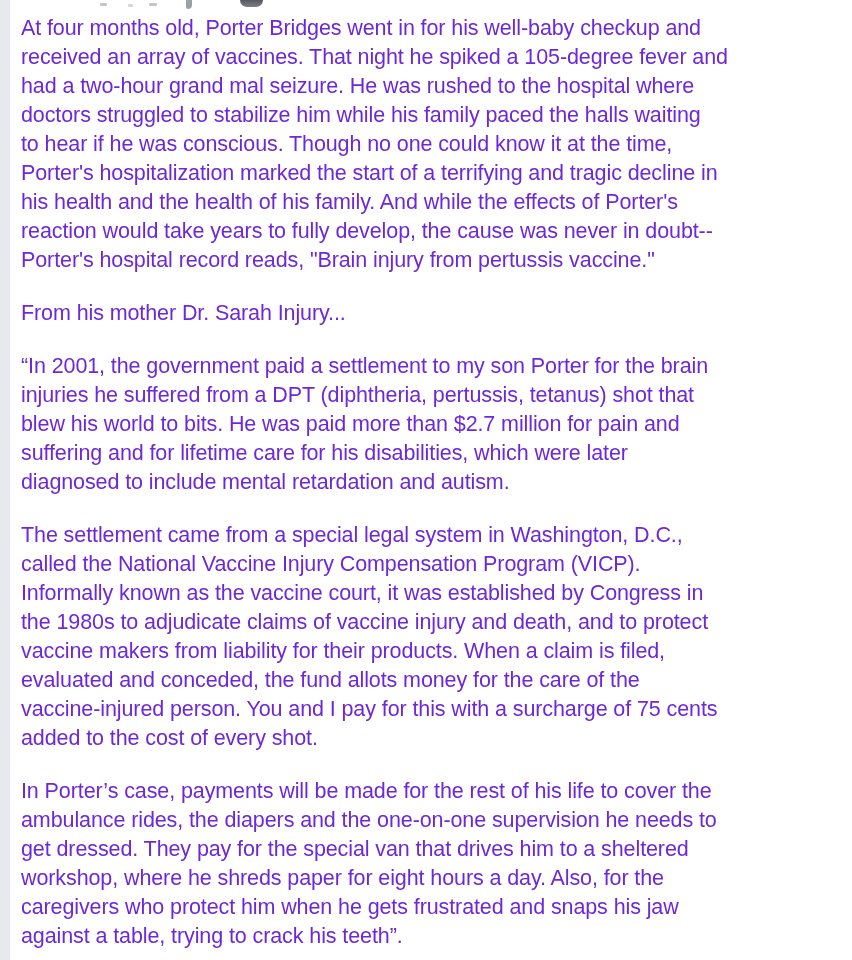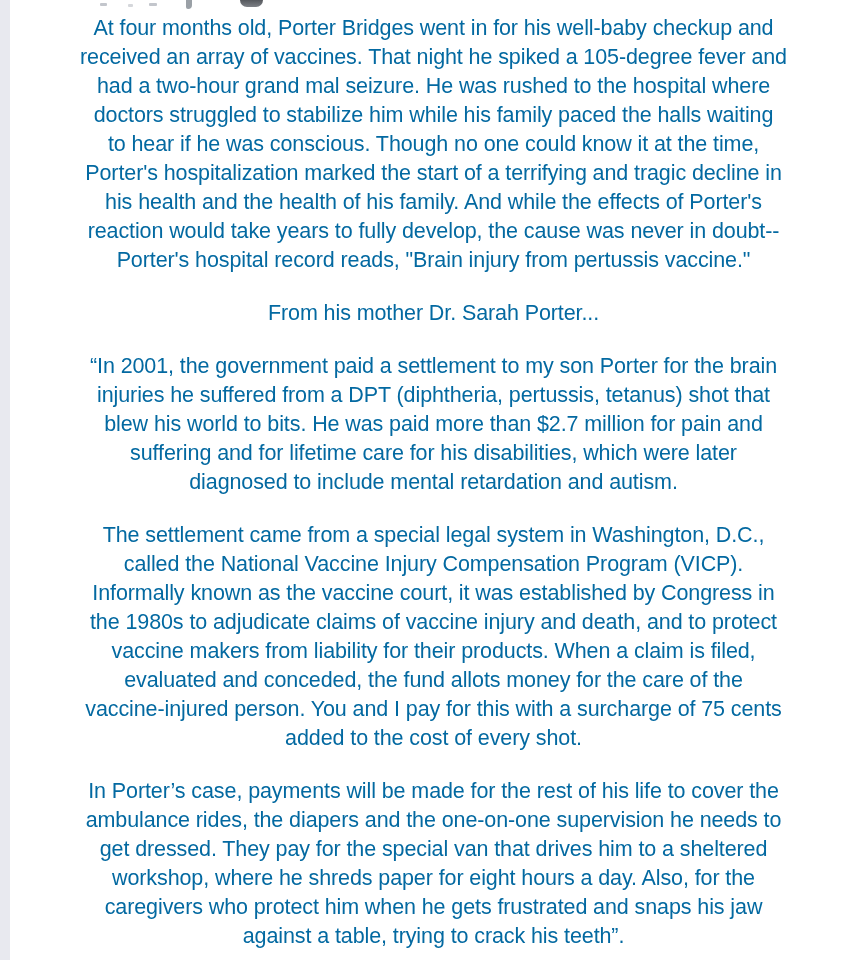--- a/index.html
+++ b/index.html
@@ -7,22 +7,21 @@
     padding: 0;
     background: #ffffff;
   }
   #page {
     position: relative;
     width: 852px;
     height: 960px;
     background: #ffffff;
     overflow: hidden;
     font-family: "Liberation Sans", sans-serif;
-    color: #0369a1;
-    text-align: center;
+    color: #6d28d9;
   }
   .gutter {
     position: absolute;
     left: 0; top: 0;
     width: 10px; height: 960px;
     background: #e8e9ef;
   }
   .content {
     position: absolute;
     left: 10px; top: 0;
@@ -84,21 +83,21 @@
   <div class="content">
     <p>At four months old, Porter Bridges went in for his well-baby checkup and
 received an array of vaccines. That night he spiked a 105-degree fever and
 had a two-hour grand mal seizure. He was rushed to the hospital where
 doctors struggled to stabilize him while his family paced the halls waiting
 to hear if he was conscious. Though no one could know it at the time,
 Porter's hospitalization marked the start of a terrifying and tragic decline in
 his health and the health of his family. And while the effects of Porter's
 reaction would take years to fully develop, the cause was never in doubt--
 Porter's hospital record reads, "Brain injury from pertussis vaccine."</p>
-    <p>From his mother Dr. Sarah Porter...</p>
+    <p>From his mother Dr. Sarah Injury...</p>
     <p>“In 2001, the government paid a settlement to my son Porter for the brain
 injuries he suffered from a DPT (diphtheria, pertussis, tetanus) shot that
 blew his world to bits. He was paid more than $2.7 million for pain and
 suffering and for lifetime care for his disabilities, which were later
 diagnosed to include mental retardation and autism.</p>
     <p>The settlement came from a special legal system in Washington, D.C.,
 called the National Vaccine Injury Compensation Program (VICP).
 Informally known as the vaccine court, it was established by Congress in
 the 1980s to adjudicate claims of vaccine injury and death, and to protect
 vaccine makers from liability for their products. When a claim is filed,

